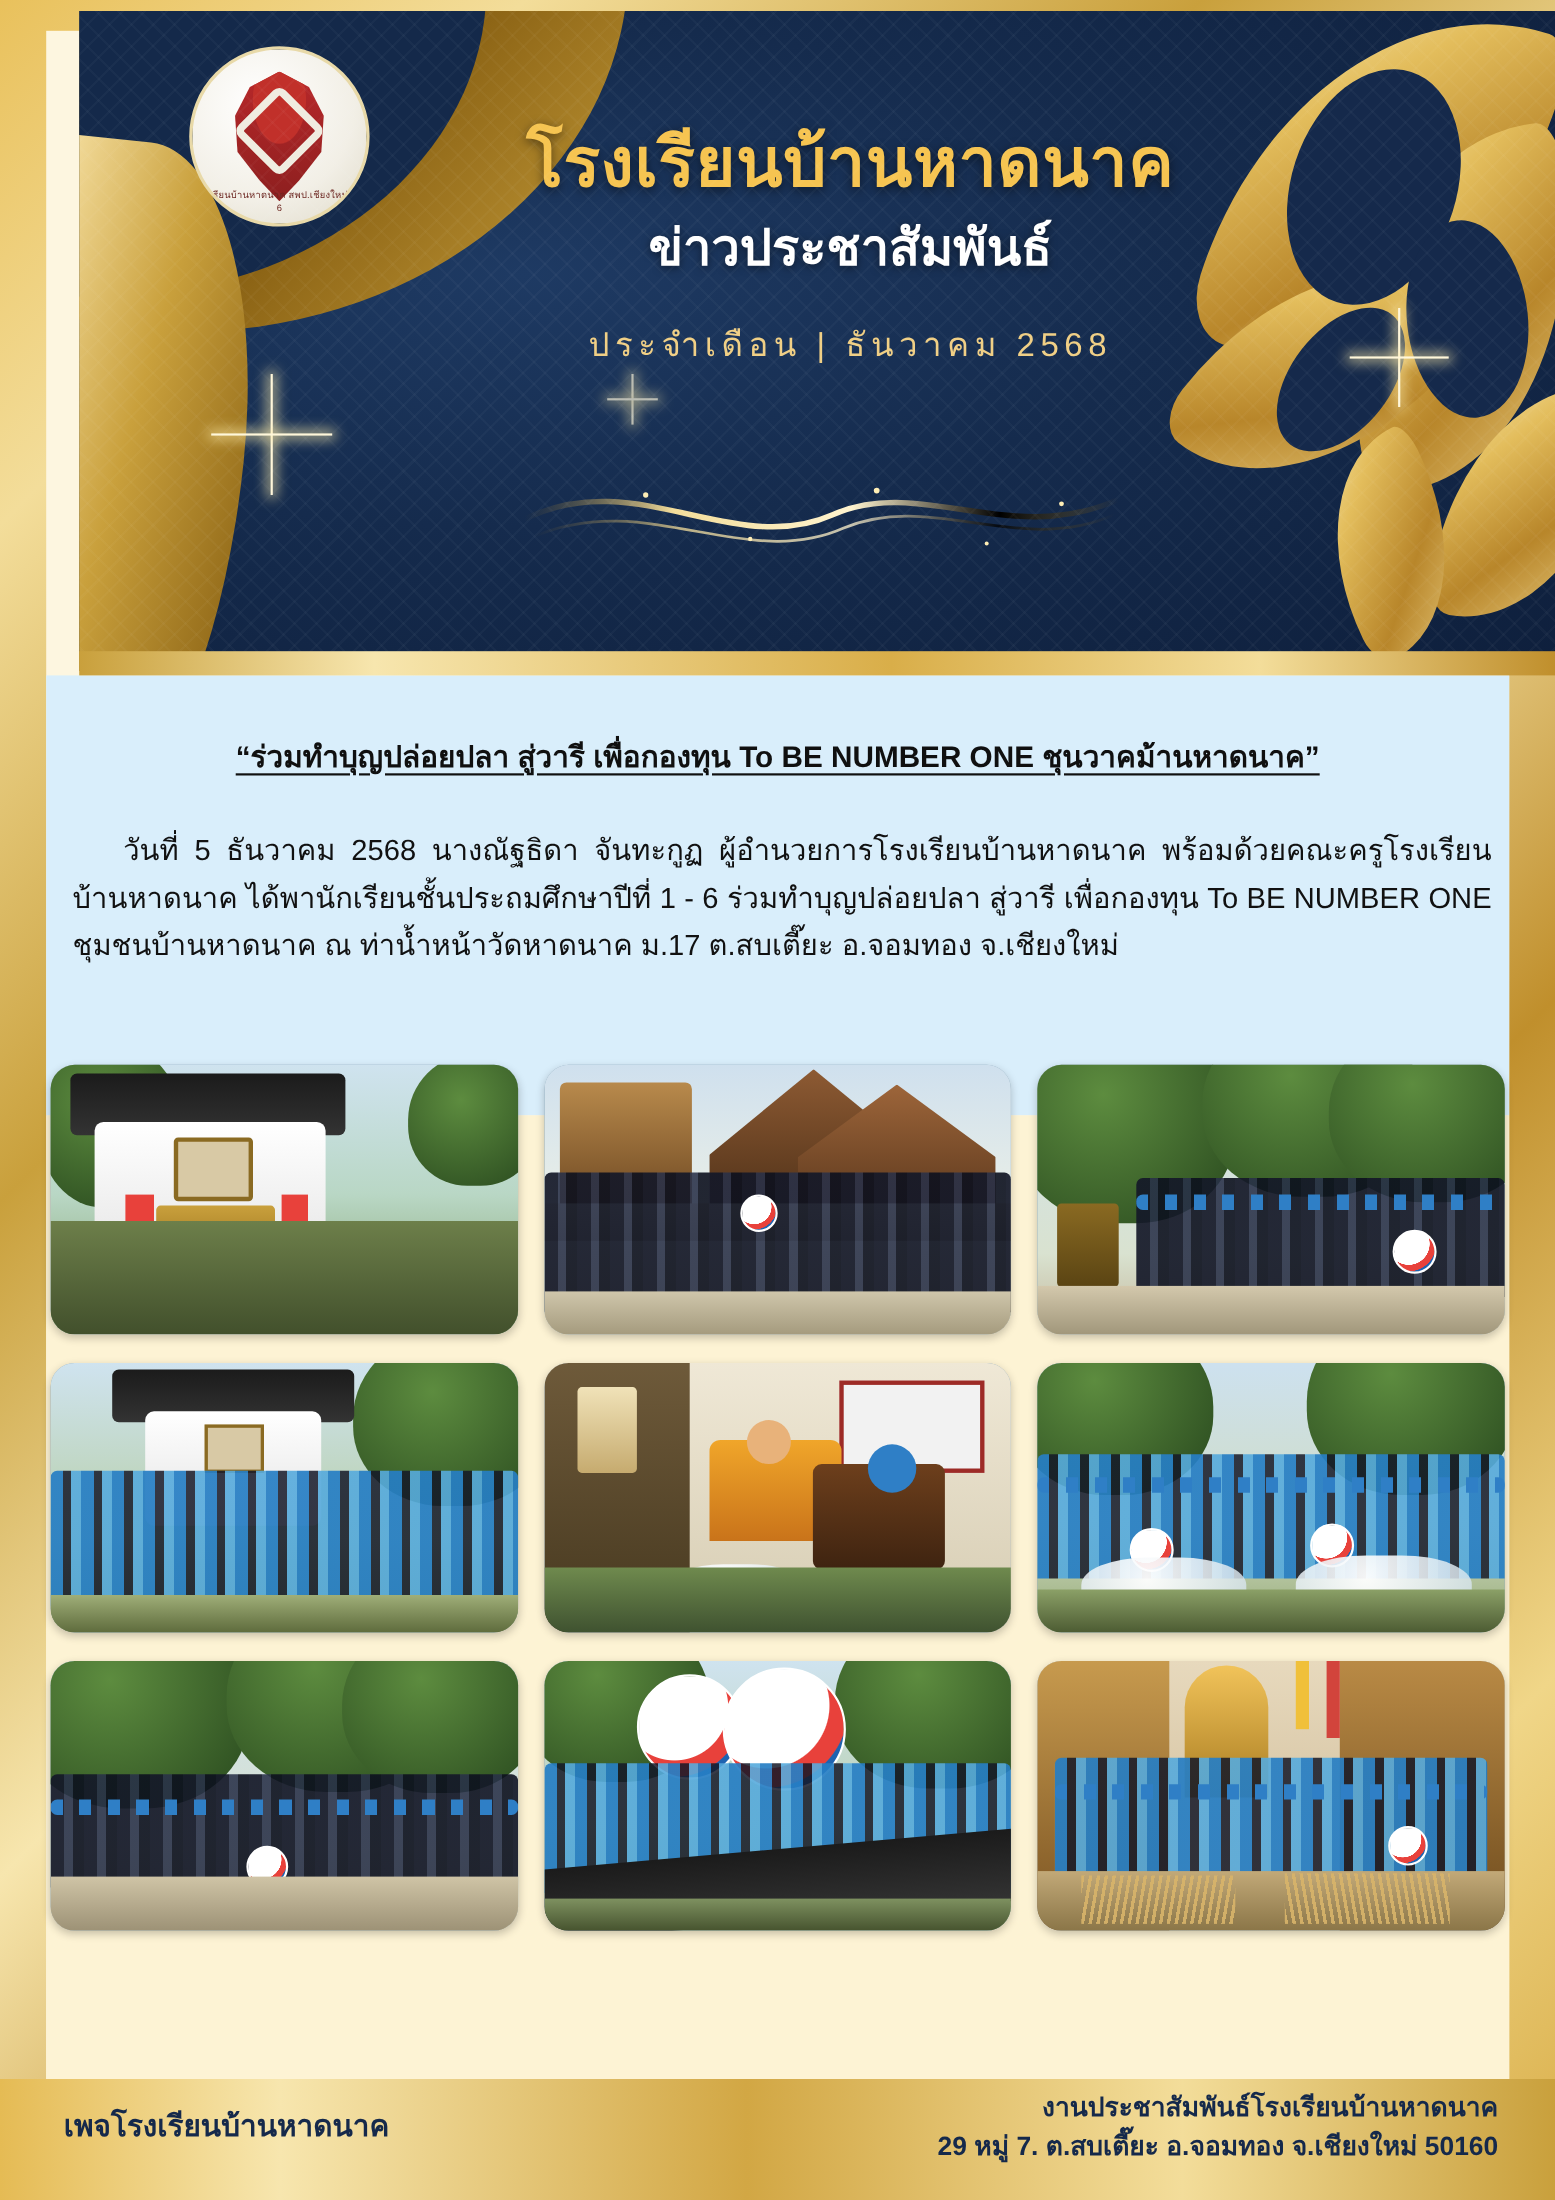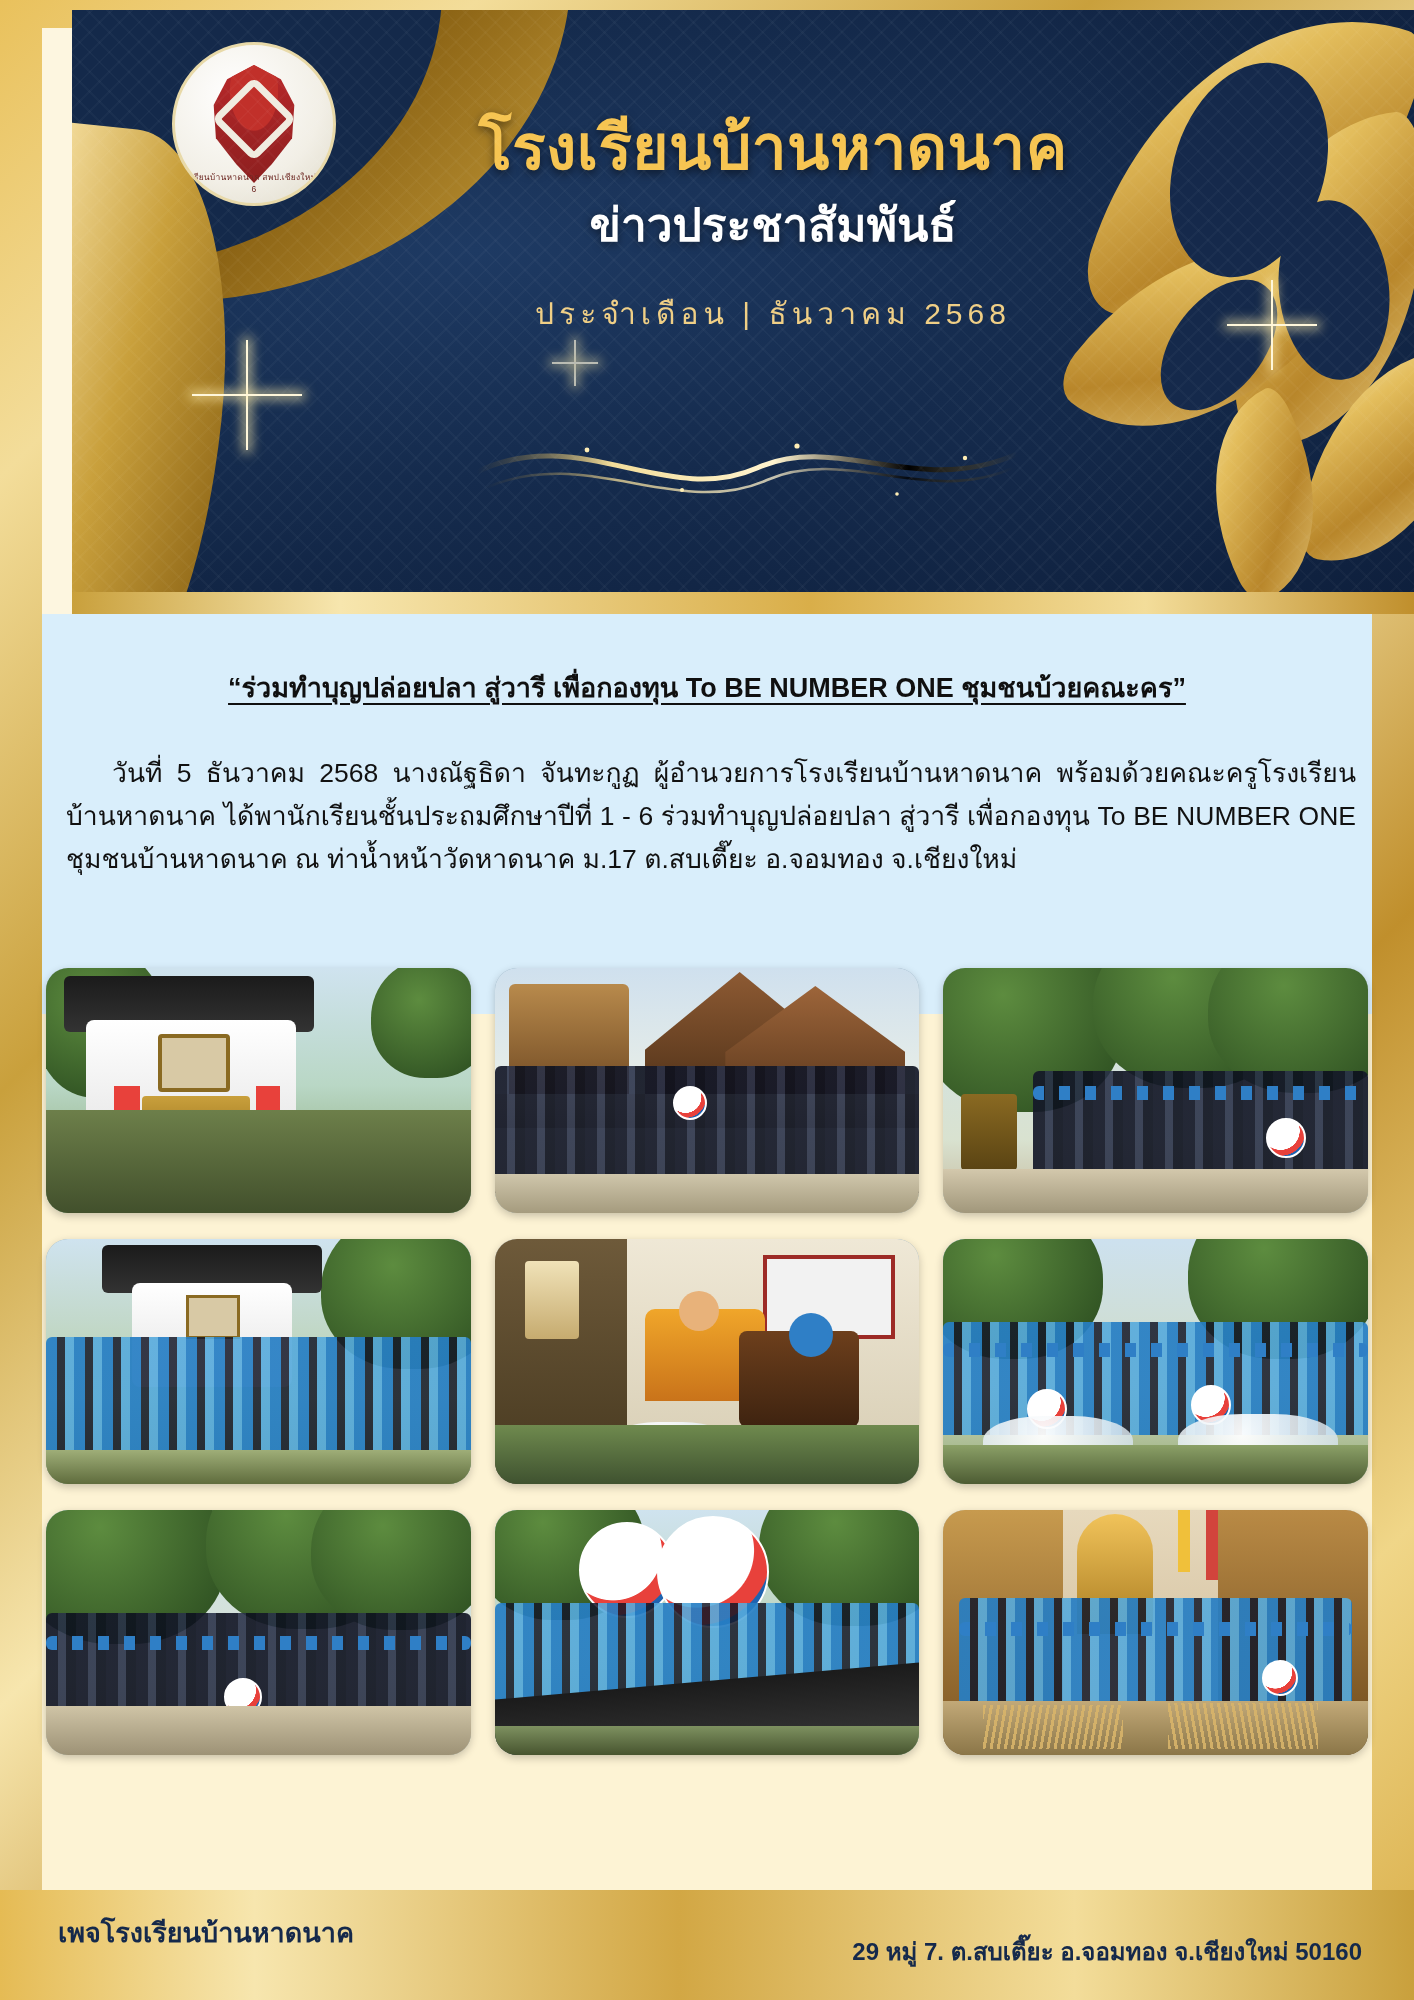--- a/index.html
+++ b/index.html
@@ -381,21 +381,21 @@
         <circle cx="120" cy="40" r="2.4" fill="#ffeeb5"></circle>
         <circle cx="215" cy="80" r="2" fill="#ffeeb5"></circle>
         <circle cx="330" cy="36" r="2.6" fill="#ffeeb5"></circle>
         <circle cx="430" cy="84" r="1.8" fill="#ffeeb5"></circle>
         <circle cx="498" cy="48" r="2.2" fill="#ffeeb5"></circle>
       </svg>
     </div>
   </div>
   <div class="hdr-bottom-gold"></div>
 
-  <div class="headline">“ร่วมทำบุญปล่อยปลา สู่วารี เพื่อกองทุน To BE NUMBER ONE ชุมชนบ้วยคณะคร”</div>
+  <div class="headline">“ร่วมทำบุญปล่อยปลา สู่วารี เพื่อกองทุน To BE NUMBER ONE ชุนวาคม้านหาดนาค”</div>
   <div class="body-text">วันที่ 5 ธันวาคม 2568 นางณัฐธิดา จันทะกูฏ ผู้อำนวยการโรงเรียนบ้านหาดนาค พร้อมด้วยคณะครูโรงเรียนบ้านหาดนาค ได้พานักเรียนชั้นประถมศึกษาปีที่ 1 - 6  ร่วมทำบุญปล่อยปลา สู่วารี เพื่อกองทุน To BE NUMBER ONE ชุมชนบ้านหาดนาค ณ ท่าน้ำหน้าวัดหาดนาค ม.17 ต.สบเตี๊ยะ อ.จอมทอง จ.เชียงใหม่</div>
 
   <div class="grid">
 
     <div class="photo">
       <div class="sky" style="background:linear-gradient(#cfe3ef 0%,#b9d7c5 48%,#7d9b63 100%)"></div>
       <div class="tree" style="left:-10px;top:-20px;width:130px;height:150px"></div>
       <div class="tree" style="right:-20px;top:-10px;width:120px;height:120px"></div>
       <div class="cloth-black" style="left:18px;top:8px;width:250px;height:56px;border-radius:6px"></div>
       <div class="cloth-white" style="left:40px;top:52px;width:210px;height:140px;border-radius:8px"></div>
@@ -500,17 +500,18 @@
       <div style="position:absolute;left:0;right:0;bottom:0;height:22%;background:linear-gradient(#c2a978,#8b7648)"></div>
       <div style="position:absolute;left:40px;bottom:6px;width:140px;height:44px;background:repeating-linear-gradient(100deg,#d8b46a 0 3px,transparent 3px 7px);opacity:.9"></div>
       <div style="position:absolute;right:50px;bottom:6px;width:150px;height:46px;background:repeating-linear-gradient(80deg,#d8b46a 0 3px,transparent 3px 7px);opacity:.9"></div>
     </div>
 
   </div>
 
   <div class="footer">
     <div class="footer-left">เพจโรงเรียนบ้านหาดนาค</div>
     <div class="footer-right">
+      <div>งานประชาสัมพันธ์โรงเรียนบ้านหาดนาค</div>
       <div>29 หมู่ 7. ต.สบเตี๊ยะ อ.จอมทอง จ.เชียงใหม่ 50160</div>
     </div>
   </div>
 
 </div>
 
 </body></html>

